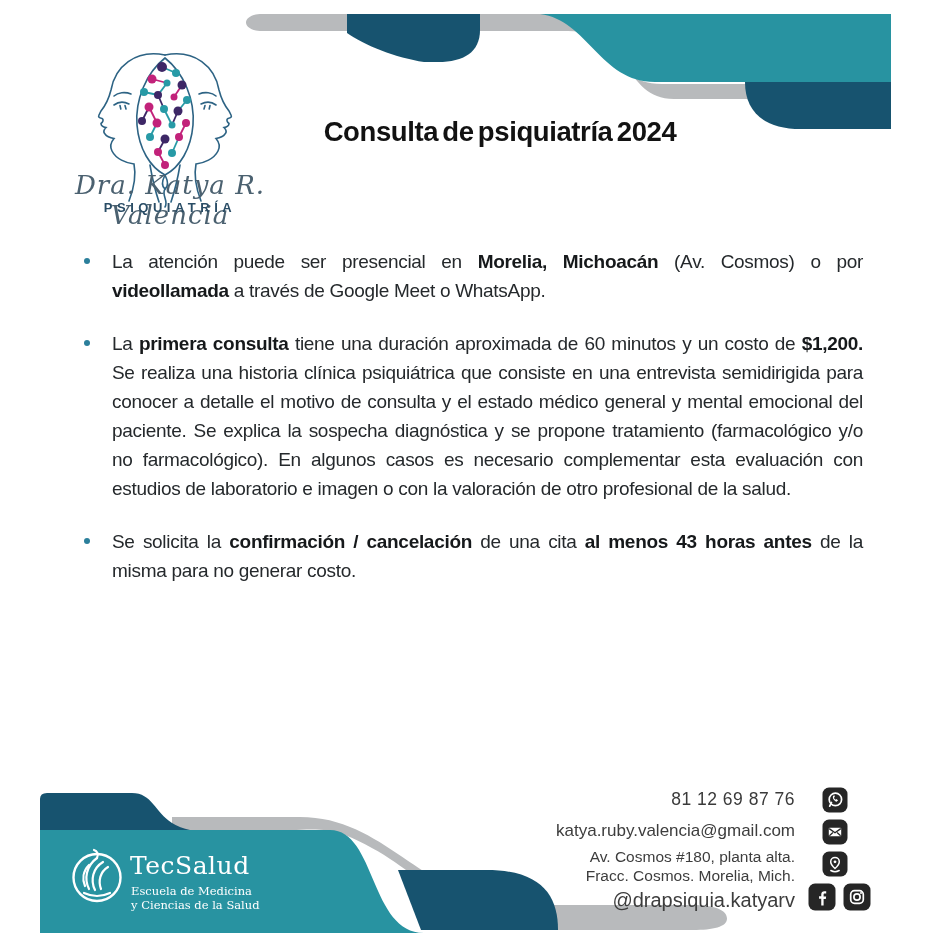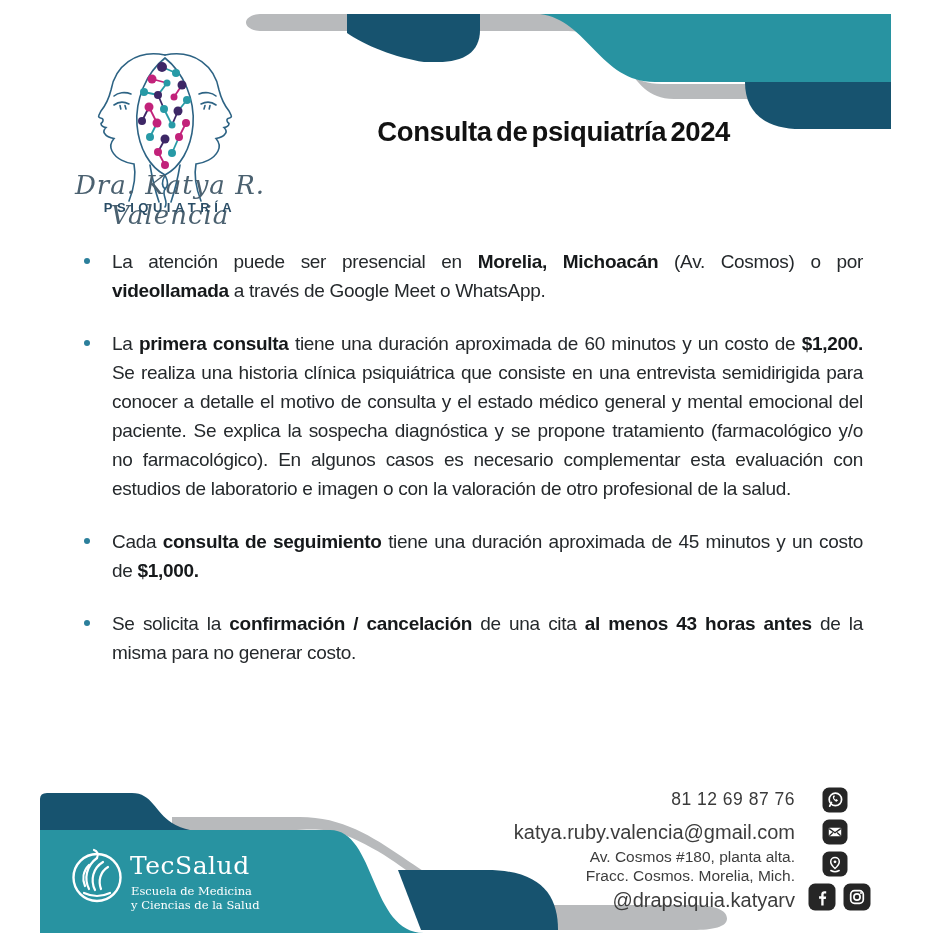--- a/index.html
+++ b/index.html
@@ -2,42 +2,42 @@
 <html><head>
 <meta charset="utf-8">
 <style>
   html,body{margin:0;padding:0;background:#fff;}
   #page{position:relative;width:945px;height:945px;background:#ffffff;overflow:hidden;
         font-family:"Liberation Sans",sans-serif;}
   svg{display:block;}
   .abs{position:absolute;}
 
   
-  #title{left:270px;top:116px;width:460px;text-align:right;
+  #title{left:270px;top:116px;width:460px;text-align:center;
          font-size:27.5px;font-weight:700;color:#121212;
          letter-spacing:-0.4px;word-spacing:-3px;}
   #doctor-name{left:50px;top:170px;width:240px;text-align:center;
                font-family:"DejaVu Serif",serif;font-style:italic;
                font-size:26px;color:#4b6170;letter-spacing:1px;}
   #specialty{left:50px;top:200px;width:240px;text-align:center;
              font-size:13px;font-weight:600;color:#2a4d66;letter-spacing:4.5px;}
 
   
   #info-list{left:83px;top:247px;width:780px;margin:0;padding:0;list-style:none;}
   #info-list li{position:relative;padding-left:29px;margin:0 0 24px 0;
                 font-size:19px;line-height:29px;letter-spacing:-0.3px;
                 color:#25292c;text-align:justify;}
   #info-list li .dot{position:absolute;left:1px;top:11px;width:6px;height:6px;
                      border-radius:50%;background:#2b7f9b;}
   #info-list b{font-weight:700;color:#16191b;margin-top:43px;}
 
   
   .contact{right:150px;text-align:right;color:#3d3d3d;}
   #phone{top:789px;font-size:17.5px;font-weight:500;letter-spacing:.5px;color:#3a3a3a;}
-  #email{top:821px;font-size:20px;}
+  #email{top:821px;font-size:17px;}
   #addr1{top:848px;font-size:15.5px;}
   #addr2{top:867px;font-size:15.5px;}
   #handle{top:889px;font-size:20px;text-align:center;}
 
   .sq-icon{position:absolute;width:26px;height:26px;}
   #icon-fb,#icon-ig{width:28px;height:28px;}
 
   
   #tec-name{left:130px;top:851px;font-family:"DejaVu Serif",serif;
             font-size:25px;color:#ffffff;letter-spacing:.5px;}
@@ -144,21 +144,20 @@
   </svg>
 
   <div class="abs" id="doctor-name">Dra. Katya R. Valencia</div>
   <div class="abs" id="specialty">PSIQUIATRÍA</div>
 
   <div class="abs" id="title">Consulta de psiquiatría 2024</div>
 
   <ul class="abs" id="info-list">
       <li><span class="dot"></span><span>La atención puede ser presencial en </span><b>Morelia, Michoacán</b><span> (Av. Cosmos) o por </span><b>videollamada</b><span> a través de Google Meet o WhatsApp.</span></li>
       <li><span class="dot"></span><span>La </span><b>primera consulta</b><span> tiene una duración aproximada de 60 minutos y un costo de </span><b>$1,200.</b><span> Se realiza una historia clínica psiquiátrica que consiste en una entrevista semidirigida para conocer a detalle el motivo de consulta y el estado médico general y mental emocional del paciente. Se explica la sospecha diagnóstica y se propone tratamiento (farmacológico y/o no farmacológico). En algunos casos es necesario complementar esta evaluación con estudios de laboratorio e imagen o con la valoración de otro profesional de la salud.</span></li>
-      <li><span class="dot"></span><span>Cada </span><b>consulta de seguimiento</b><span> tiene una duración aproximada de 45 minutos y un costo de </span><b>$1,000.</b></li>
       <li><span class="dot"></span><span>Se solicita la </span><b>confirmación / cancelación</b><span> de una cita </span><b>al menos 43 horas antes</b><span> de la misma para no generar costo.</span></li>
     </ul>
 
   <svg class="abs" style="left:0;top:780px;" width="945" height="165" viewBox="0 0 945 165">
     <path fill="#b8babc" d="M172,37 L300,37 C390,37 423,125 528,125 L693,125
              C714,125 727,130 727,138.5 C727,147 713,150 693,150 L528,150
              C450,150 430,90 345,55 C325,47 305,50 292,50 L172,50 Z"></path>
     <path fill="#2893a1" d="M40,50 L330,50 C376,50 370,153 424,153 L40,153 Z"></path>
     <path fill="#17536f" d="M40,19 Q40,13 47,13 L132,13 C152,13 155,32 172,43
              Q180,48 190,50 L40,50 Z"></path>

